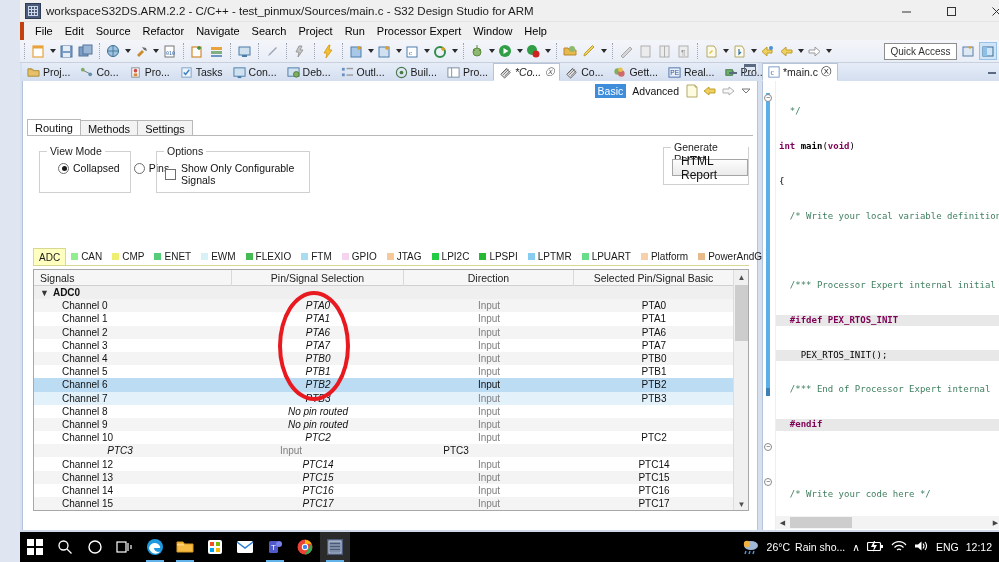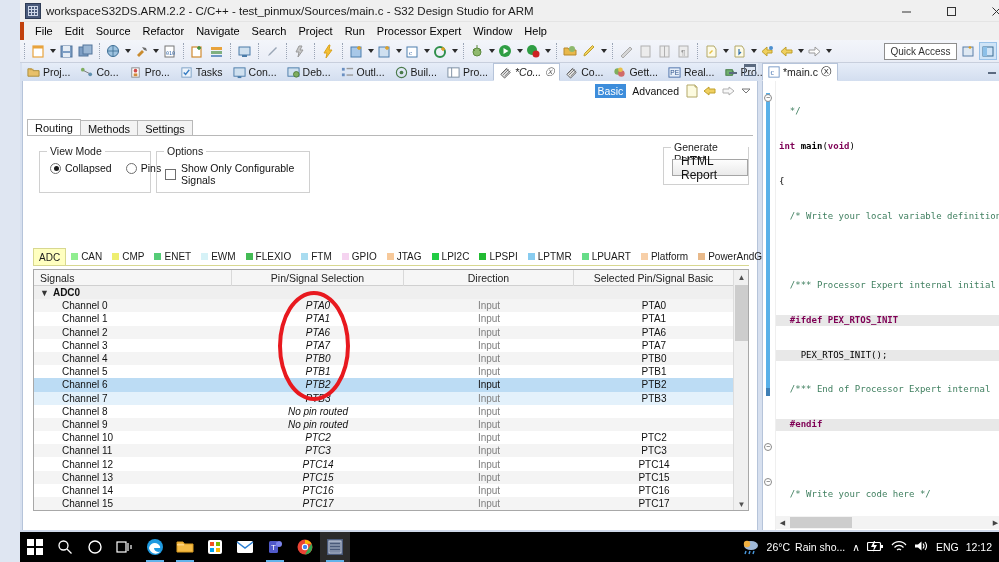--- a/index.html
+++ b/index.html
@@ -760,21 +760,21 @@
           </span>
         </div>
 
         <div class="mainTabs">
           <div class="mt active">Routing</div>
           <div class="mt">Methods</div>
           <div class="mt">Settings</div>
         </div>
         <div class="tabs-underline"></div>
 
-        <div class="grp" style="left:16px; top:70px; width:112px; height:42px;">
+        <div class="grp" style="left:16px; top:70px; width:92px; height:42px;padding-left:8px;">
           <span class="grp-title">View Mode</span>
           <div class="radio-row">
             <label class="radio">
               <span class="rdot sel"></span>
               <span>Collapsed</span>
             </label>
             <label class="radio">
               <span class="rdot"></span>
               <span>Pins</span>
             </label>
@@ -948,21 +948,20 @@
               <div class="td c3">Input</div>
               <div class="td c4"></div>
             </div>
             <div class="tr even">
               <div class="td c1 indent">Channel 10</div>
               <div class="td c2">PTC2</div>
               <div class="td c3">Input</div>
               <div class="td c4">PTC2</div>
             </div>
             <div class="tr odd">
-              <div class="td c1 indent">Channel 11</div>
               <div class="td c2">PTC3</div>
               <div class="td c3">Input</div>
               <div class="td c4">PTC3</div>
             </div>
             <div class="tr even">
               <div class="td c1 indent">Channel 12</div>
               <div class="td c2">PTC14</div>
               <div class="td c3">Input</div>
               <div class="td c4">PTC14</div>
             </div>

